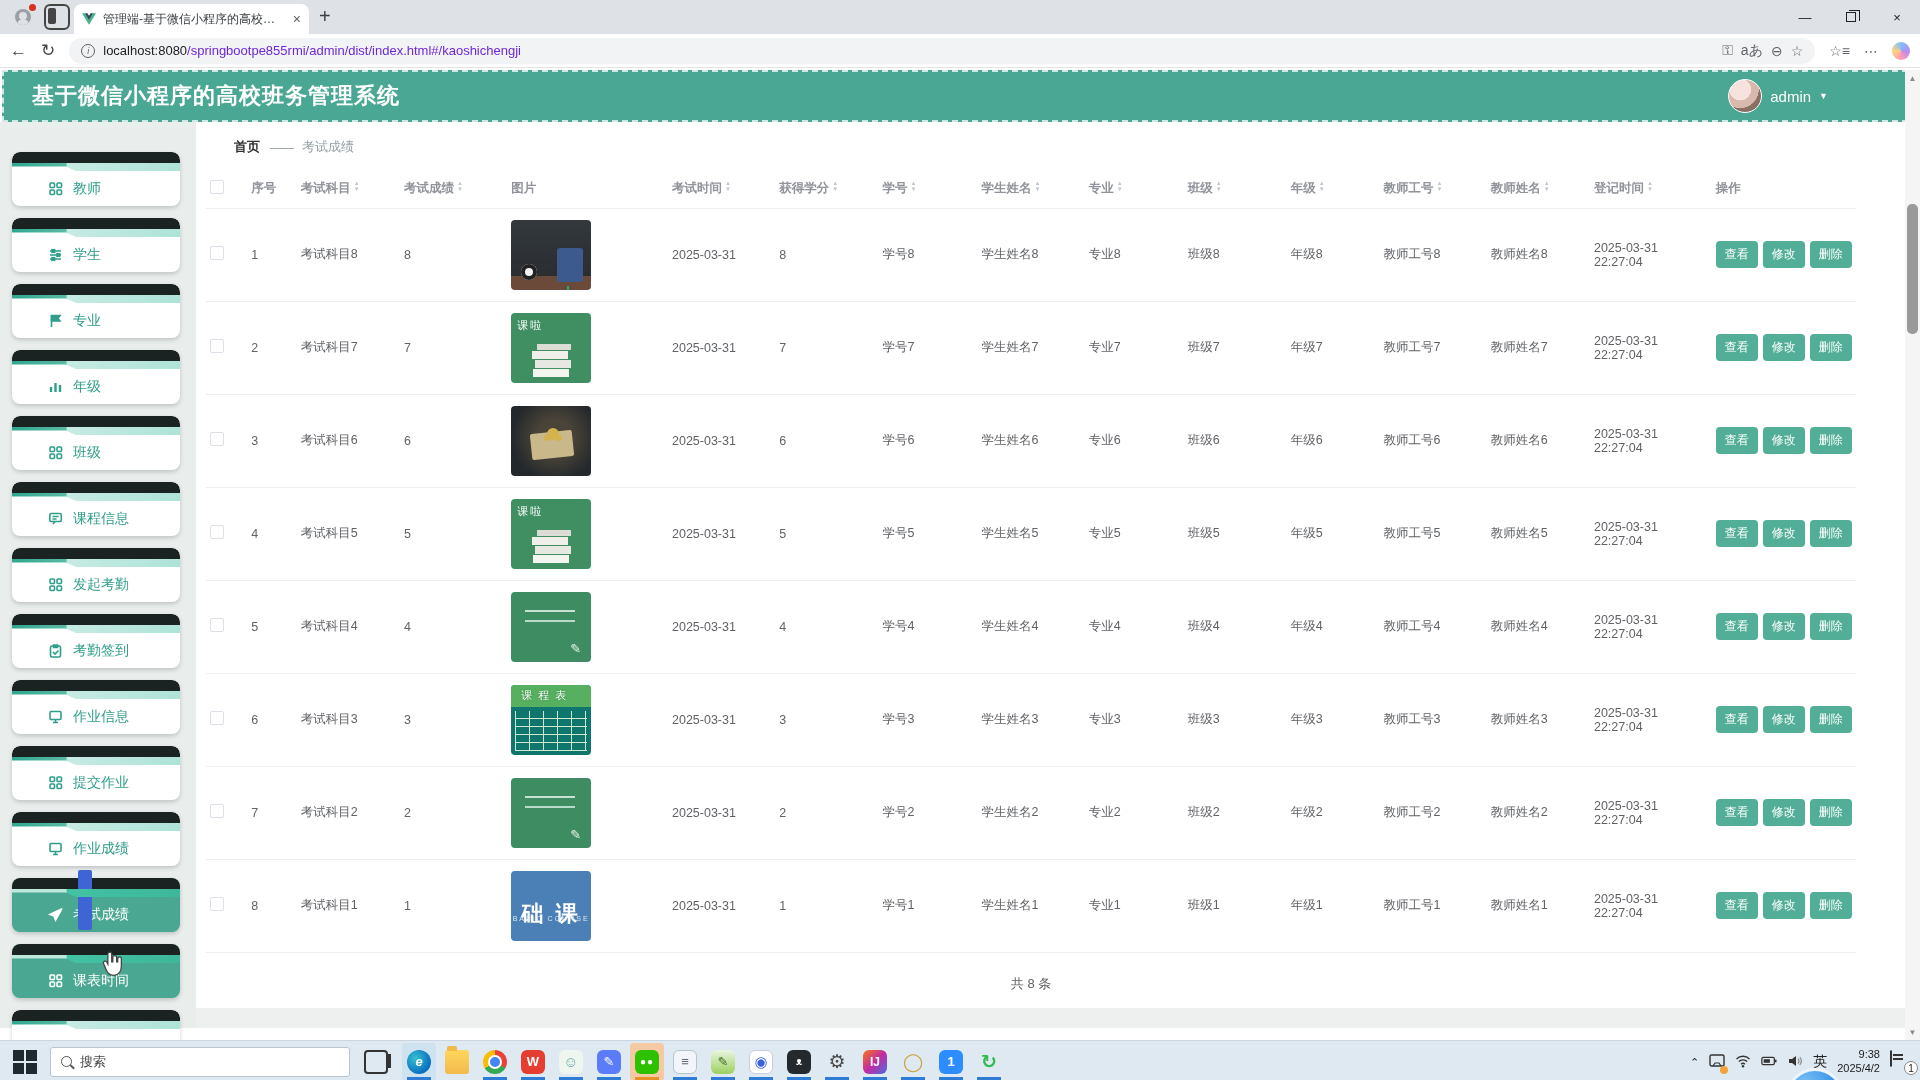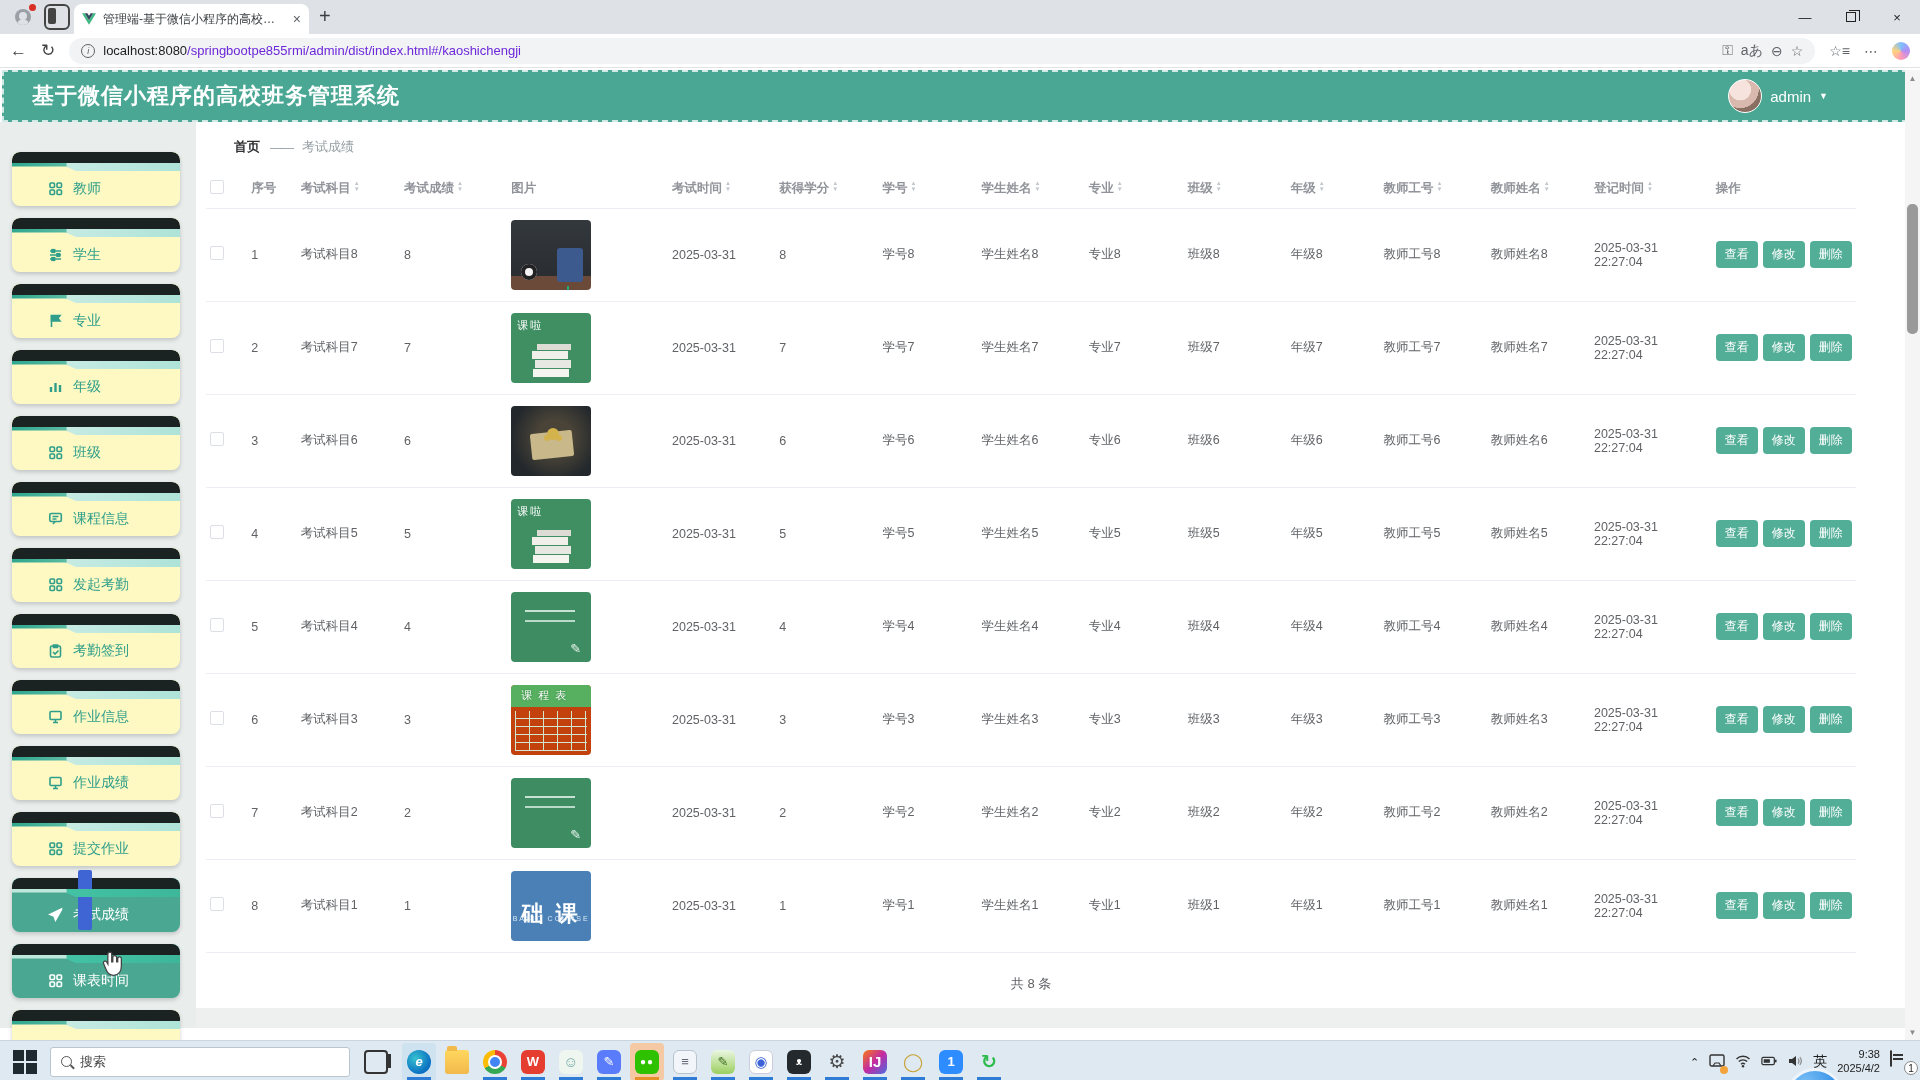--- a/index.html
+++ b/index.html
@@ -34,21 +34,21 @@
   
   .app { height:970px; position:relative; background:#fff; }
   .app-header { height:52px; background:#49a794; border:2px dashed rgba(255,255,255,.75); display:flex; align-items:center; justify-content:space-between; padding:0 28px; margin:2px 2px 0 2px; }
   .app-title { color:#fff; font-size:22px; font-weight:bold; letter-spacing:1px; }
   .user-box { display:flex; align-items:center; gap:8px; color:#fff; font-size:15px; margin-right:60px; }
   .avatar { width:34px; height:34px; border-radius:50%; background:radial-gradient(circle at 35% 30%,#f6e3dd 0 35%,#d9b9ae 36% 60%,#8a6f63 61%); border:1px solid #fff; }
   .caret-down { font-size:9px; }
 
   .app-body { display:flex; height:906px; }
   aside { width:196px; background:#e9eeed; padding:30px 0 0 0; position:relative; flex-shrink:0; }
-  .side-card { width:168px; margin:0 0 12px 12px; border-radius:8px; box-shadow:0 2px 4px rgba(0,0,0,.18); overflow:hidden; background:#fef9c3; }
+  .side-card { width:168px; margin:0 0 12px 12px; border-radius:8px; box-shadow:0 2px 4px rgba(0,0,0,.18); overflow:hidden; background:#ffffff; }
   .side-card .strip { height:11px; background:#1b2322; border-radius:8px 8px 0 0; }
   .side-card .band { height:8px; background:linear-gradient(90deg,#2ea78e 0,#5bbaa3 32%,#c6ebe3 33%,#aee3d8 100%); clip-path:polygon(0 0,100% 0,100% 100%,38% 100%,32% 45%,0 45%); }
   .side-card .body { height:35px; display:flex; align-items:center; gap:10px; padding-left:36px; color:#2f9e8a; font-size:14px; }
   .side-card.active { background:#4aa globally;}
   .side-card.active { background:#4aa892; }
   .side-card.active .body { color:#fff; }
   .side-card.active .band { background:linear-gradient(90deg,#bfe8dd 0,#bfe8dd 32%,#43c2a4 33%,#3db79a 100%); }
   .side-card svg { width:15px; height:15px; fill:none; stroke:currentColor; stroke-width:1.6; flex-shrink:0; }
   .side-thumb { position:absolute; left:78px; top:748px; width:14px; height:60px; background:#3f64d4; border-radius:2px; }
   .cursor-hand { position:absolute; left:100px; top:828px; width:26px; height:30px; z-index:40; }
@@ -73,21 +73,21 @@
   .pic.board-dark:before { content:""; position:absolute; left:10px; bottom:10px; width:16px; height:16px; border-radius:50%; background:#f3f3f3; box-shadow:inset 0 0 0 4px #222; }
   .pic.board-dark:after { content:""; position:absolute; right:8px; bottom:8px; width:26px; height:34px; background:#3d5a8f; border-radius:3px; box-shadow:-22px 22px 0 -14px #b33,-2px 26px 0 -12px #2a7; }
   .pic.board-books { background:#3f8f63; }
   .pic.board-books:after { content:""; position:absolute; left:22px; bottom:6px; width:36px; height:8px; background:#f5f5f0; box-shadow:2px -9px 0 0 #e8e8e2,-1px -18px 0 0 #f0efe9,3px -26px 0 -1px #dcdcd4; }
   .pic.book-gift { background:radial-gradient(circle at 55% 45%,#4a4438 0 30%,#23282c 75%); }
   .pic.book-gift:before { content:""; position:absolute; left:20px; top:26px; width:42px; height:26px; background:#c9b98a; border-radius:2px; transform:rotate(-6deg); }
   .pic.book-gift:after { content:""; position:absolute; left:36px; top:22px; width:12px; height:12px; border-radius:50%; background:#d4b24c; box-shadow:-6px 4px 0 -3px #d4b24c,6px 4px 0 -3px #d4b24c; }
   .pic.board-green { background:#3e8d62; }
   .pic.board-green:before { content:"✎"; position:absolute; right:10px; bottom:6px; color:#e9f5ee; font-size:13px; }
   .pic.board-green:after { content:""; position:absolute; left:14px; top:18px; width:50px; height:2px; background:#dff0e7; box-shadow:0 10px 0 0 #cfe8db,0 20px 0 -8px #cfe8db; opacity:.85; }
-  .pic.schedule { background:#c2410c; }
+  .pic.schedule { background:#0f766e; }
   .pic.schedule:before { content:""; position:absolute; left:0; top:0; right:0; height:22px; background:#56b060; }
   .pic.schedule:after { content:""; position:absolute; left:4px; top:26px; width:72px; height:40px; background:
       repeating-linear-gradient(0deg,#cfe6cf 0 1px,transparent 1px 8px),
       repeating-linear-gradient(90deg,#cfe6cf 0 1px,transparent 1px 14px); }
   .pic.schedule .t1 { top:3px; left:10px; color:#fff; font-size:11px; letter-spacing:6px; z-index:2; text-shadow:0 0 2px #2c7a35; }
   .pic.basic-course { background:#4a80b5; text-align:center; }
   .pic.basic-course .big { position:absolute; top:28px; left:0; right:0; font-size:22px; font-weight:bold; letter-spacing:3px; }
   .pic.basic-course .sub { position:absolute; top:44px; left:0; right:0; font-size:7px; letter-spacing:2px; color:#dce9f5; }
 
   .pagination { width:1650px; display:flex; align-items:center; justify-content:center; gap:64px; padding:22px 0 16px 0; font-size:13px; color:#606266;flex-direction:column; }
@@ -130,21 +130,21 @@
   .g.chrome:after { content:""; width:10px; height:10px; border-radius:50%; background:#4285f4; border:2px solid #fff; }
   .g.wps { background:#e53e30; }
   .g.qq { background:#eef6ef; color:#7aa; font-size:15px; }
   .g.pen { background:#5b7cfa; }
   .g.wechat { background:#2dc100; letter-spacing:1px; font-size:10px; }
   .g.notepad { background:#f2f6fa; border:1px solid #b8c4cc; color:#667; }
   .g.editor { background:linear-gradient(#eaf6e2,#9ccf5f); color:#3d6b1f; }
   .g.triad { background:#fff; border:1px solid #ccd; color:#3b62d8; font-size:15px; }
   .g.cat { background:#24292e; font-size:10px; }
   .g.gear { background:transparent; color:#4a4a4a; font-size:19px; }
-  .g.idea { background:linear-gradient(135deg,#f97a12,#c32aa3 50%,#4a6ee0); font-size:15px;text-align:center; }
+  .g.idea { background:linear-gradient(135deg,#f97a12,#c32aa3 50%,#4a6ee0); font-size:12px;text-align:center; }
   .g.ring { background:transparent; color:#c9a43c; font-size:18px; }
   .g.meeting { background:#2d8cff; }
   .g.sync { background:transparent; color:#2fbc4f; font-size:19px; }
   .tray { position:absolute; right:4px; top:0; height:42px; display:flex; align-items:center; gap:10px; font-size:13px; color:#222; }
   .tray svg { width:16px; height:16px; }
   .tray .lang { font-size:14px; }
   .clockbox { text-align:right; font-size:11px; line-height:1.25; }
   .notif { width:26px; height:22px; position:relative; }
   .notif .box { width:18px; height:16px; border:1.5px solid #333; border-radius:2px; margin-top:3px; position:relative; }
   .notif .box:after{content:"";position:absolute;left:2px;top:3px;width:10px;height:1.5px;background:#333;box-shadow:0 4px 0 0 #333;}
@@ -316,37 +316,37 @@
               <path d="M7.5 10.5V13M5 13.5h5"></path>
             </svg>
             <span>作业信息</span>
           </div>
         </div>
         <div class="side-card">
           <div class="strip"></div>
           <div class="band"></div>
           <div class="body">
             <svg viewBox="0 0 15 15">
-              <rect x="2" y="2.5" width="11" height="8" rx="1"></rect>
-              <path d="M7.5 10.5V13M5 13.5h5"></path>
-            </svg>
-            <span>作业成绩</span>
-          </div>
-        </div>
-        <div class="side-card">
-          <div class="strip"></div>
-          <div class="band"></div>
-          <div class="body">
-            <svg viewBox="0 0 15 15">
               <rect x="2" y="2" width="4.5" height="4.5" rx="1"></rect>
               <rect x="9" y="2" width="4.5" height="4.5" rx="1"></rect>
               <rect x="2" y="9" width="4.5" height="4.5" rx="1"></rect>
               <rect x="9" y="9" width="4.5" height="4.5" rx="1"></rect>
             </svg>
             <span>提交作业</span>
+          </div>
+        </div>
+        <div class="side-card">
+          <div class="strip"></div>
+          <div class="band"></div>
+          <div class="body">
+            <svg viewBox="0 0 15 15">
+              <rect x="2" y="2.5" width="11" height="8" rx="1"></rect>
+              <path d="M7.5 10.5V13M5 13.5h5"></path>
+            </svg>
+            <span>作业成绩</span>
           </div>
         </div>
         <div class="side-card active">
           <div class="strip"></div>
           <div class="band"></div>
           <div class="body">
             <svg viewBox="0 0 15 15">
               <path d="M13.5 2L2 7.5l4 1.5 1.5 4 2-3.5 4-7z" fill="currentColor"></path>
             </svg>
             <span>考试成绩</span>

